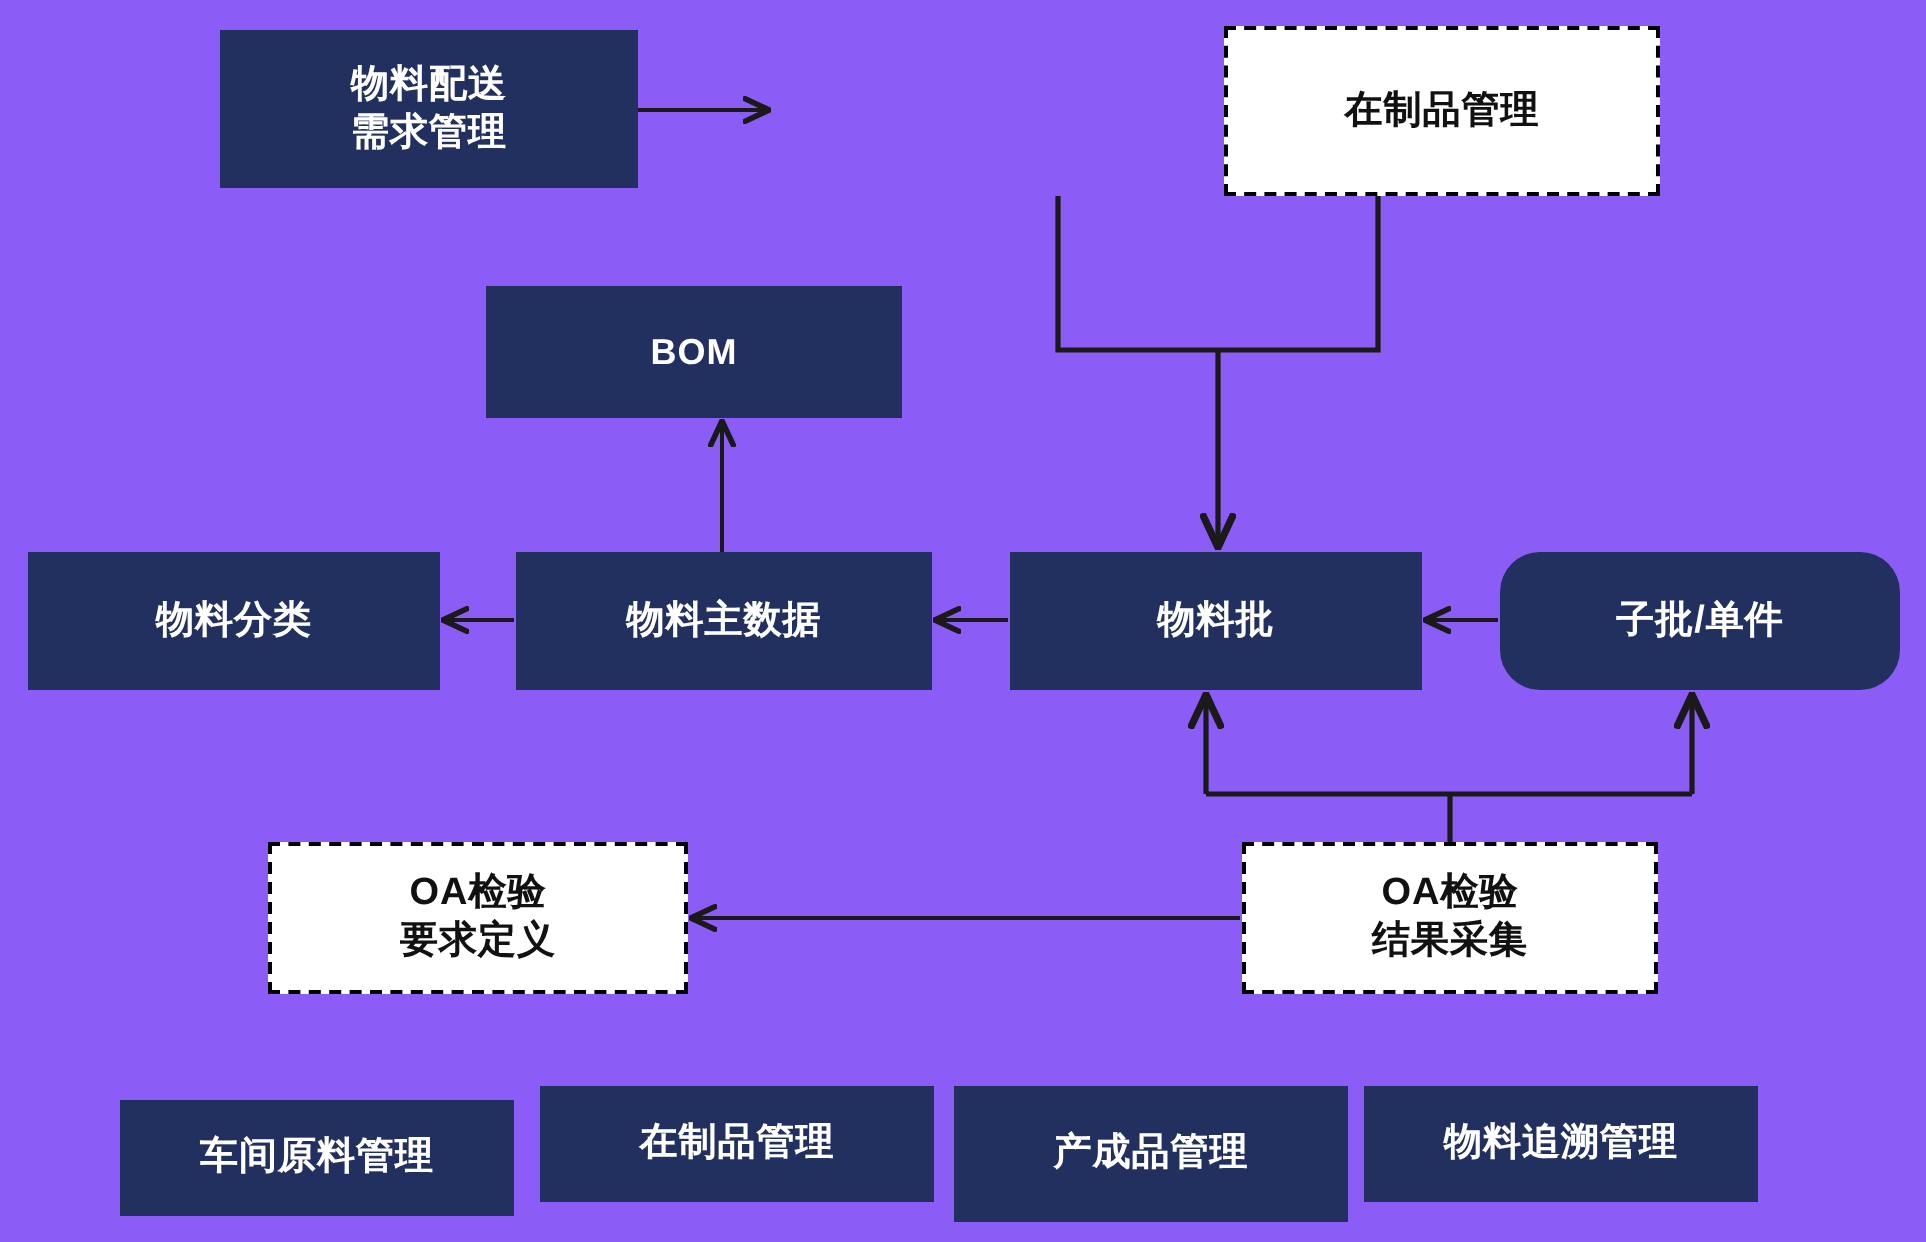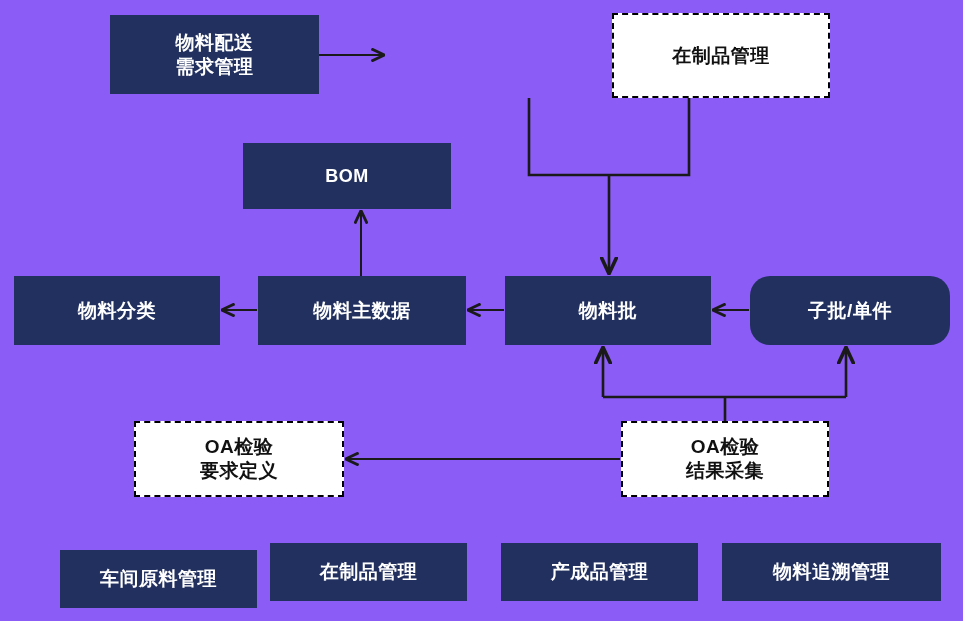--- a/index.html
+++ b/index.html
@@ -138,21 +138,21 @@
   </div>
 
   <div class="node solid" style="left:60px; top:550px; width:197px; height:58px;">
     <span class="label">车间原料管理</span>
   </div>
 
   <div class="node solid" style="left:270px; top:543px; width:197px; height:58px;">
     <span class="label">在制品管理</span>
   </div>
 
-  <div class="node solid" style="left:501px; top:543px; width:197px; height:58px;">
+  <div class="node solid" style="left:477px; top:543px; width:197px; height:68px;">
     <span class="label">产成品管理</span>
   </div>
 
-  <div class="node solid" style="left:722px; top:543px; width:219px; height:58px;">
+  <div class="node solid" style="left:682px; top:543px; width:197px; height:58px;">
     <span class="label">物料追溯管理</span>
   </div>
 
 </div>
 
 </body></html>

